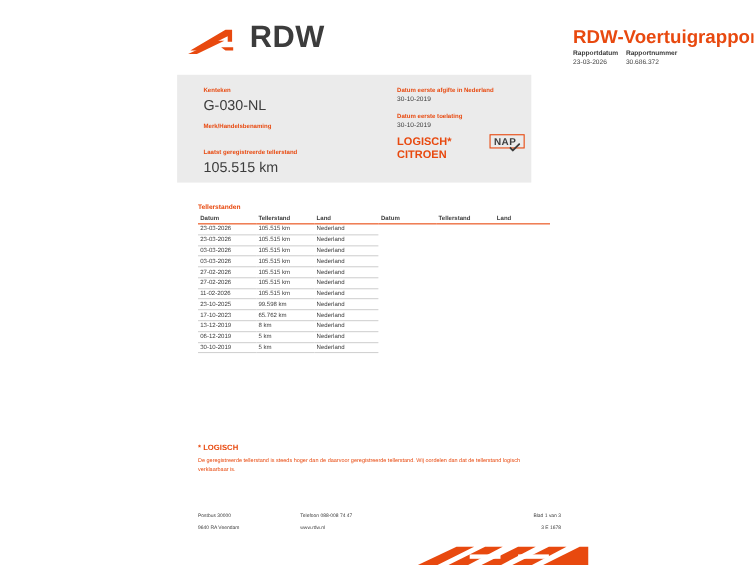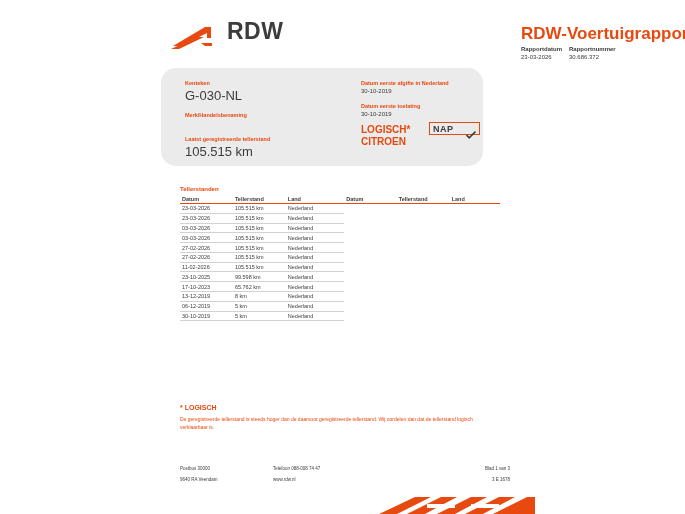--- a/index.html
+++ b/index.html
@@ -36,21 +36,21 @@
     position: absolute;
     left: 10px;
     top: 14px;
     width: 60px;
     height: 26px;
   }
   .logo-text {
     position: absolute;
     left: 66px;
     top: 8px;
-    font-size: 23px;
+    font-size: 28px;
     font-weight: bold;
     letter-spacing: 0.5px;
     color: #3c3c3c;
   }
 
   .report-title {
     position: absolute;
     left: 360px;
     top: 14px;
     font-size: 17px;
@@ -83,21 +83,20 @@
   }
 
   
   .infoblock {
     position: absolute;
     left: 161px;
     top: 68px;
     width: 322px;
     height: 98px;
     background: #ebebeb;
-    border-radius: 15px;
   }
   .info-left {
     position: absolute;
     left: 24px;
     top: 12px;
     width: 180px;
   }
   .info-right {
     position: absolute;
     left: 200px;
@@ -139,23 +138,23 @@
     top: 56px;
   }
   .oordeel-text {
     font-size: 10px;
     font-weight: bold;
     color: #e8490f;
     line-height: 12px;
   }
   .nap-badge {
     position: absolute;
-    left: 268px;
+    left: 284px;
     top: 54px;
-    width: 51px;
+    width: 32px;
     height: 13px;
     border: 1.5px solid #e8490f;
     box-sizing: border-box;
   }
   .nap-badge .nap-txt {
     position: absolute;
     left: 3px;
     top: 1px;
     font-size: 9px;
     font-weight: bold;

